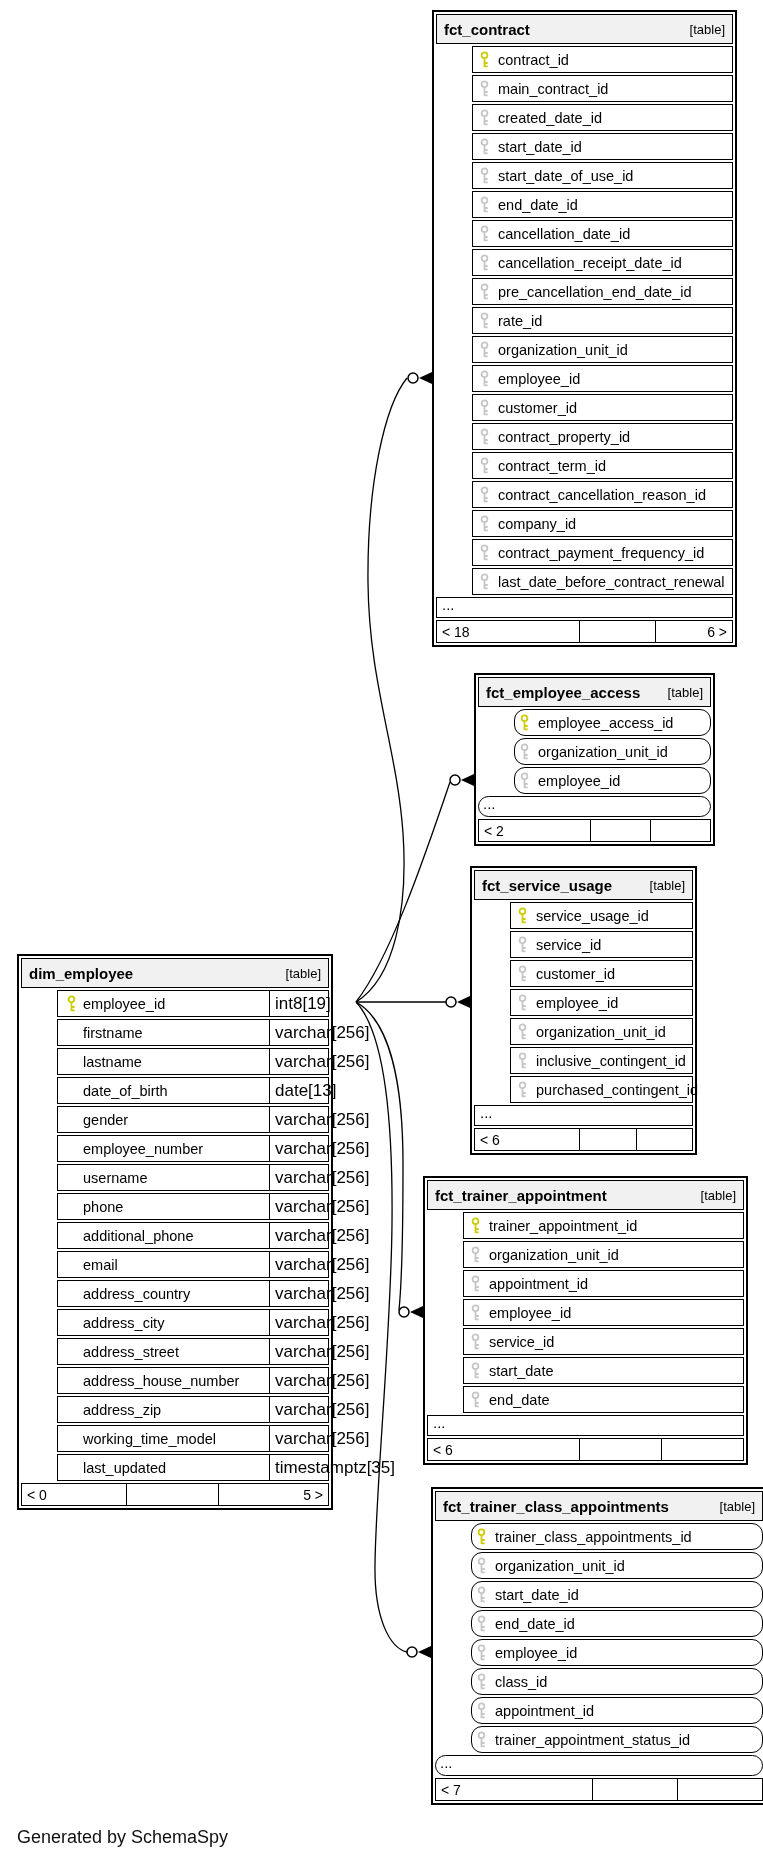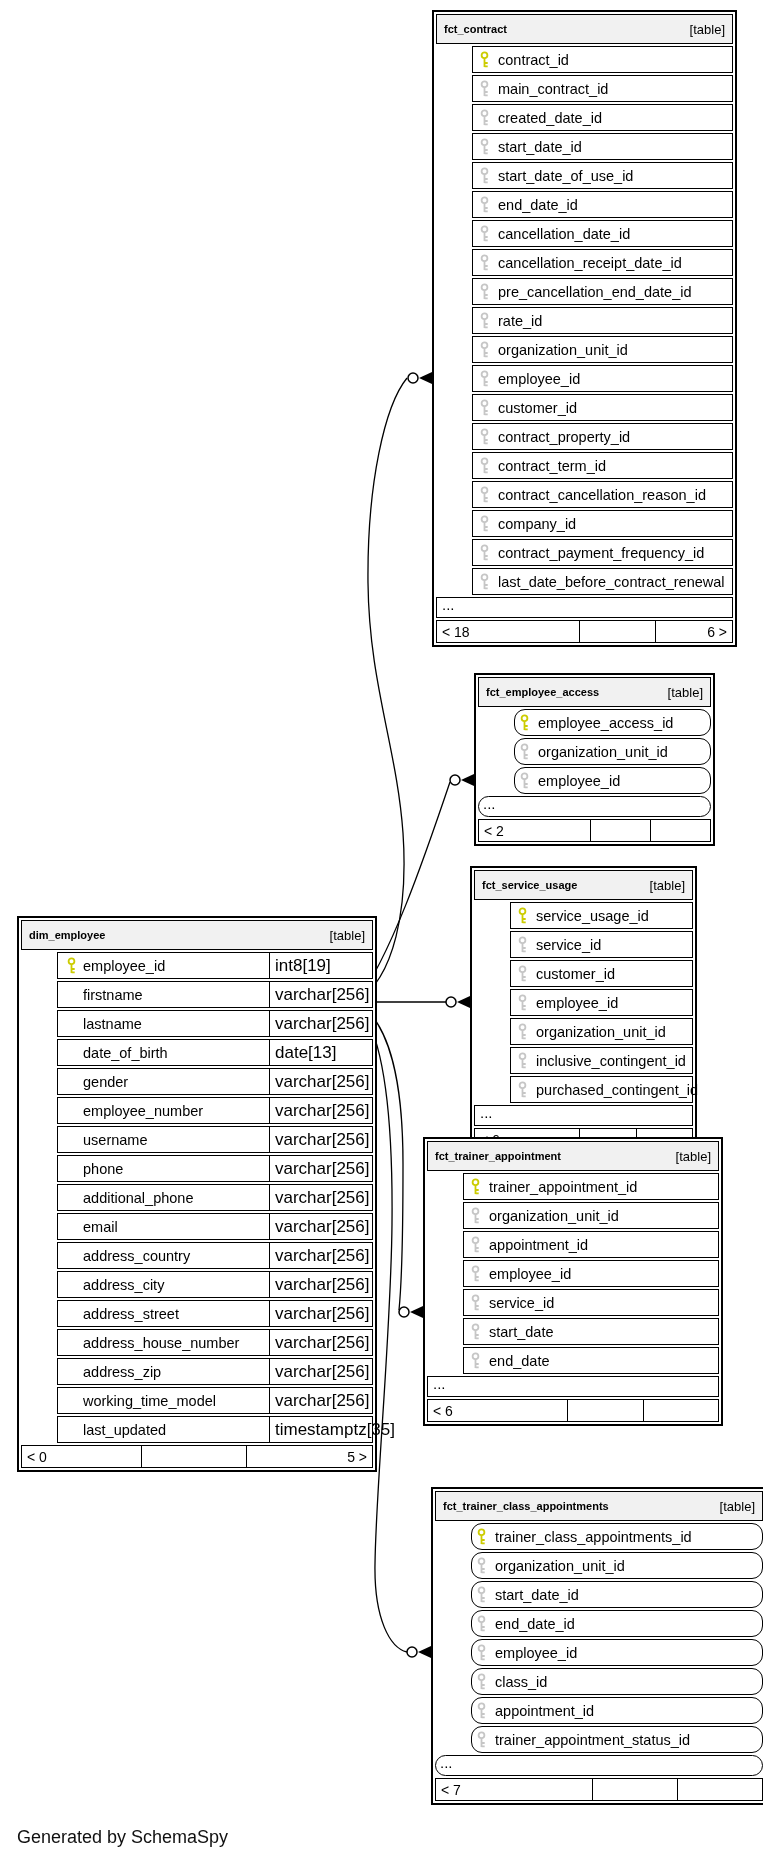--- a/index.html
+++ b/index.html
@@ -5,21 +5,21 @@
   html,body{margin:0;padding:0;background:#ffffff;}
   body{font-family:"Liberation Sans","DejaVu Sans",sans-serif;color:#000;}
   #canvas{position:relative;width:763px;height:1855px;background:#fff;overflow:hidden;}
 
   .wires{position:absolute;left:0;top:0;pointer-events:none;}
 
   .dtable{position:absolute;background:#fff;border:2px solid #000;padding:2px;
           display:flex;flex-direction:column;gap:2px;box-sizing:border-box;}
   .thead{border:1px solid #000;background:#f1f1f1;height:30px;flex:0 0 30px;
          display:flex;align-items:center;justify-content:space-between;padding:0 7px;box-sizing:border-box;}
-  .tname{font-weight:bold;font-size:11px;}
+  .tname{font-weight:bold;font-size:15px;}
   .ttag{font-size:13px;}
   .rows{display:flex;flex-direction:column;gap:2px;margin-left:36px;}
   .trow{border:1px solid #000;height:27px;flex:0 0 27px;display:flex;align-items:center;
         padding-left:6px;gap:8px;font-size:14.5px;box-sizing:border-box;background:#fff;}
   .indent-lg .trow{padding-left:4px;border-radius:11px;}
   .key{width:11px;flex:0 0 11px;display:flex;align-items:center;}
   .key svg{display:block;}
   .key-pk{color:#cccc00;}
   .key-fk{color:#c6c6c6;}
   .key-none{visibility:hidden;}
@@ -36,23 +36,23 @@
   .dim .namecell{width:212px;flex:0 0 212px;height:100%;display:flex;align-items:center;
                  padding-left:8px;gap:6px;border-right:1px solid #000;box-sizing:border-box;}
   .dim .typecell{padding-left:5px;font-size:17px;white-space:nowrap;}
   .dim .fc1{width:34%;}
   .dim .fc2{width:30%;}
 
   
   #t-fct_contract{left:432px;top:10px;width:305px;}
   #t-fct_employee_access{left:474px;top:673px;width:241px;}
   #t-fct_service_usage{left:470px;top:866px;width:227px;}
-  #t-fct_trainer_appointment{left:423px;top:1137px;width:300px;}
+  #t-fct_trainer_appointment{left:423px;top:1176px;width:325px;}
   #t-fct_trainer_class_appointments{left:431px;top:1487px;width:336px;}
-  #t-dim_employee{left:17px;top:916px;width:360px;}
+  #t-dim_employee{left:17px;top:954px;width:316px;}
 
   .gen-note{position:absolute;left:17px;top:1827px;font-size:18px;color:#111;}
 </style>
 </head>
 <body>
 
 <div id="canvas">
 
   <svg class="wires" width="763" height="1855" viewBox="0 0 763 1855">
     <g stroke="#000" stroke-width="1.3" fill="none">

